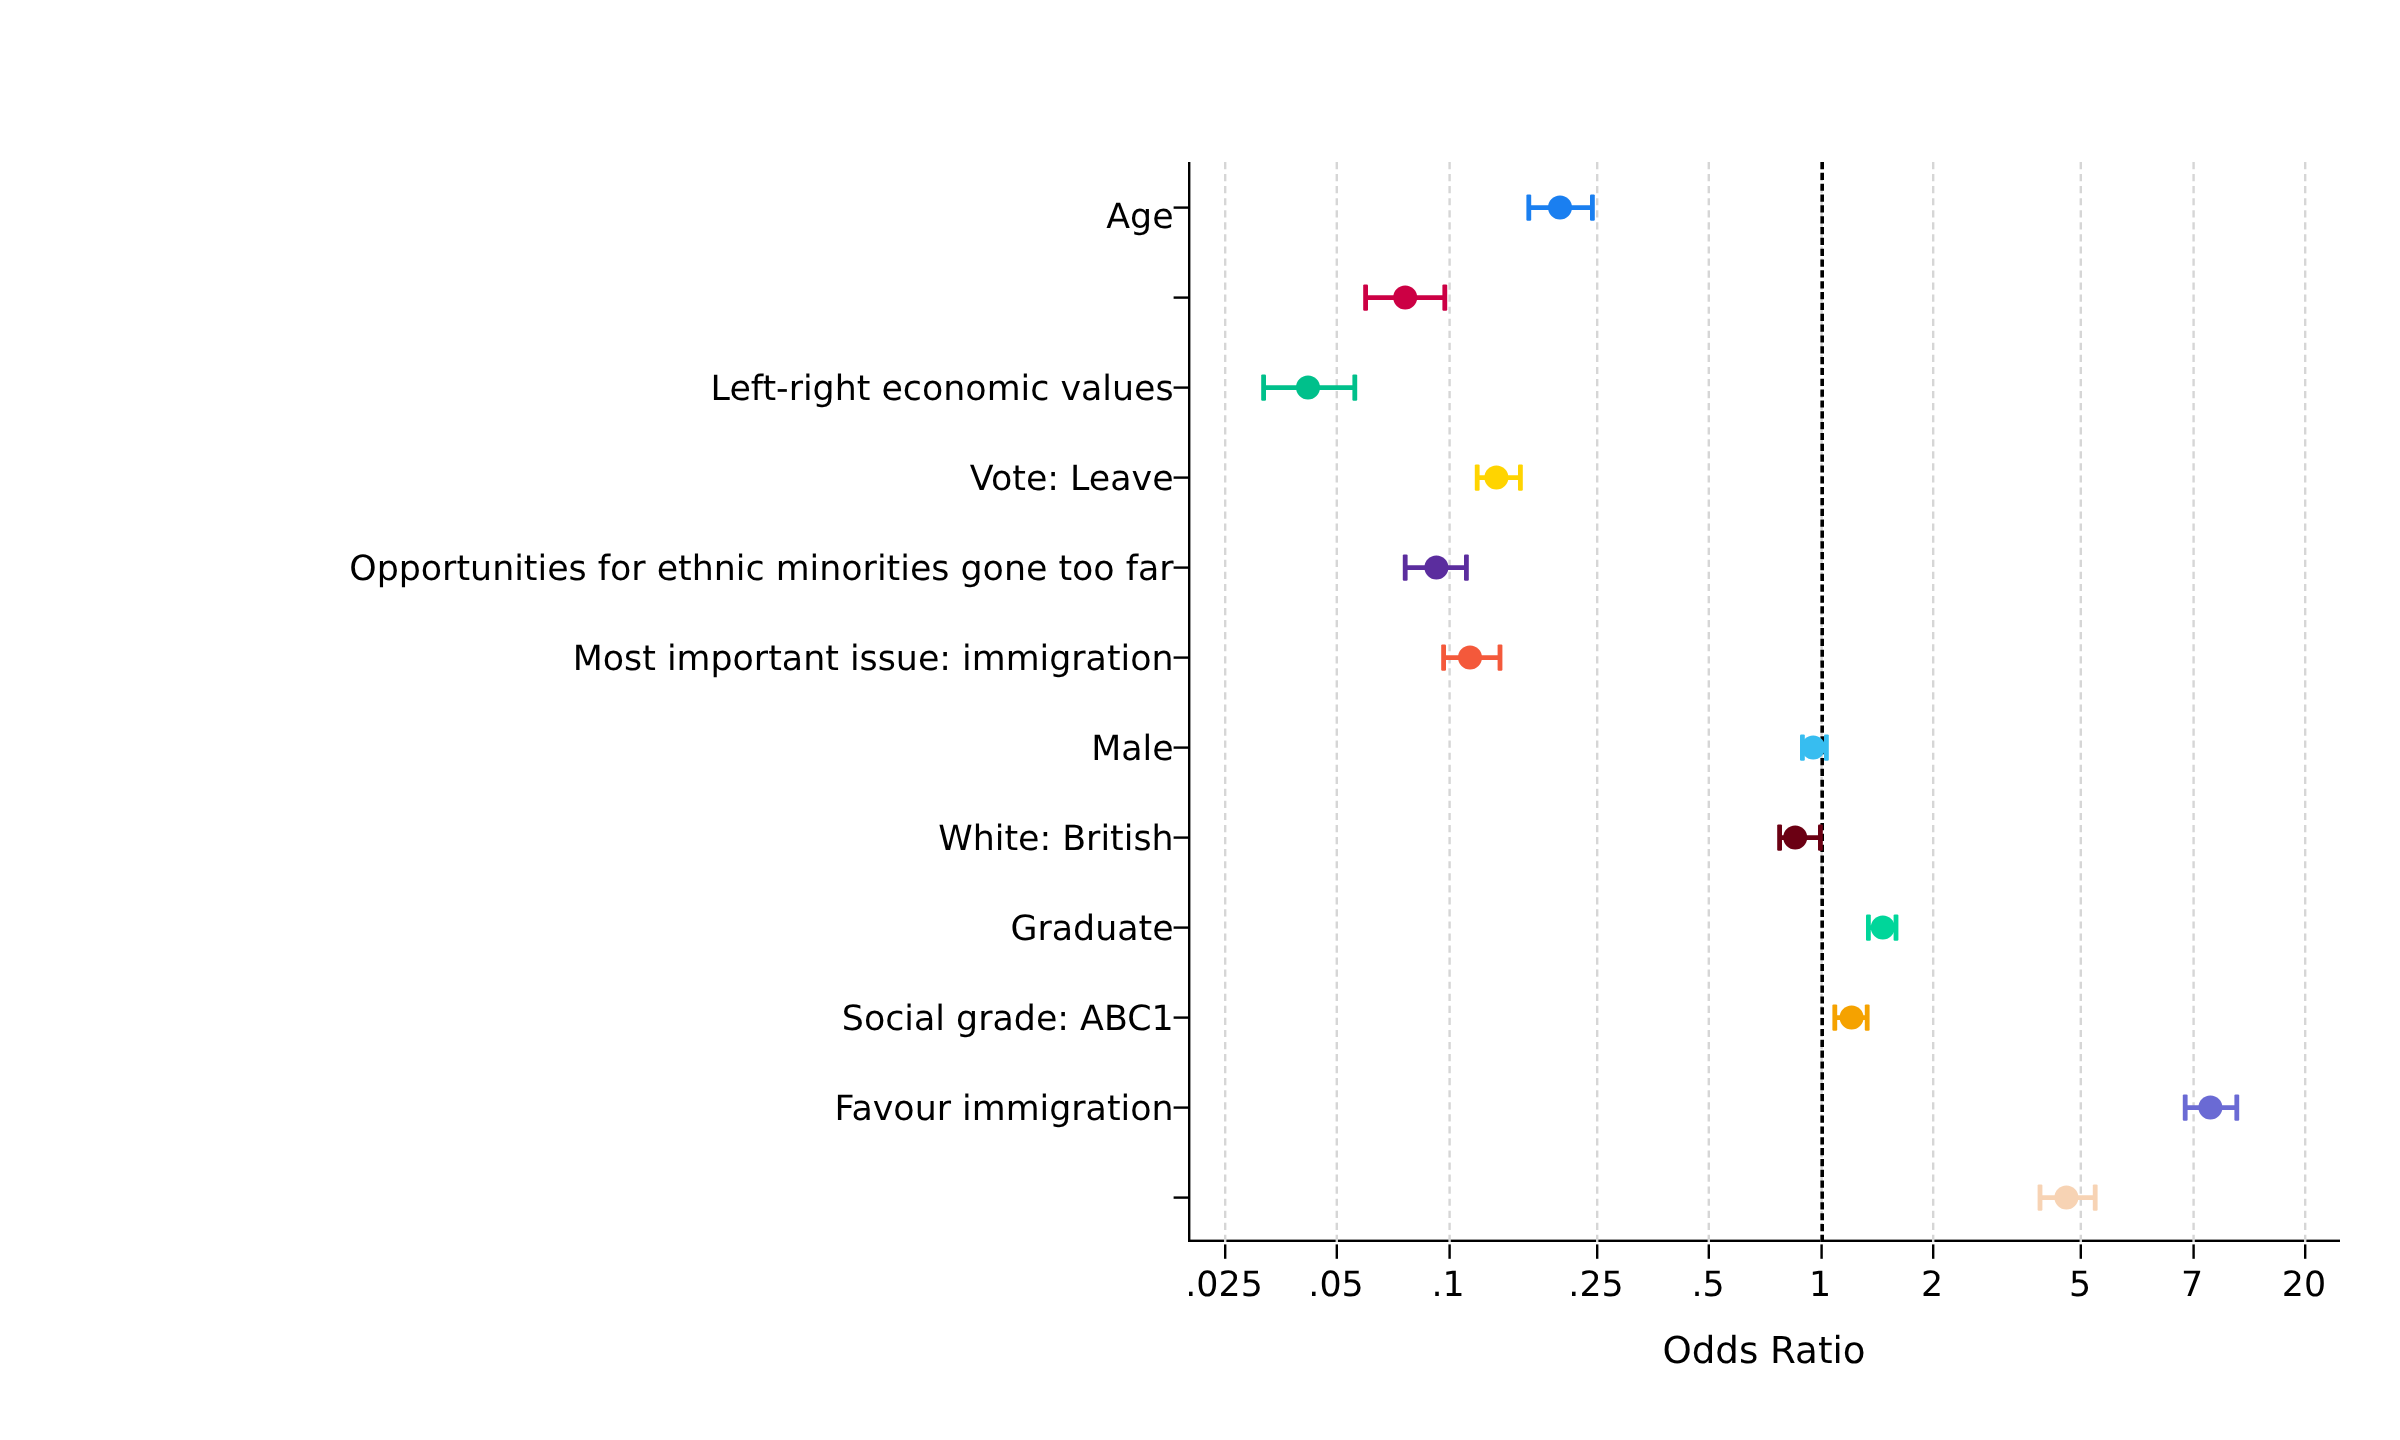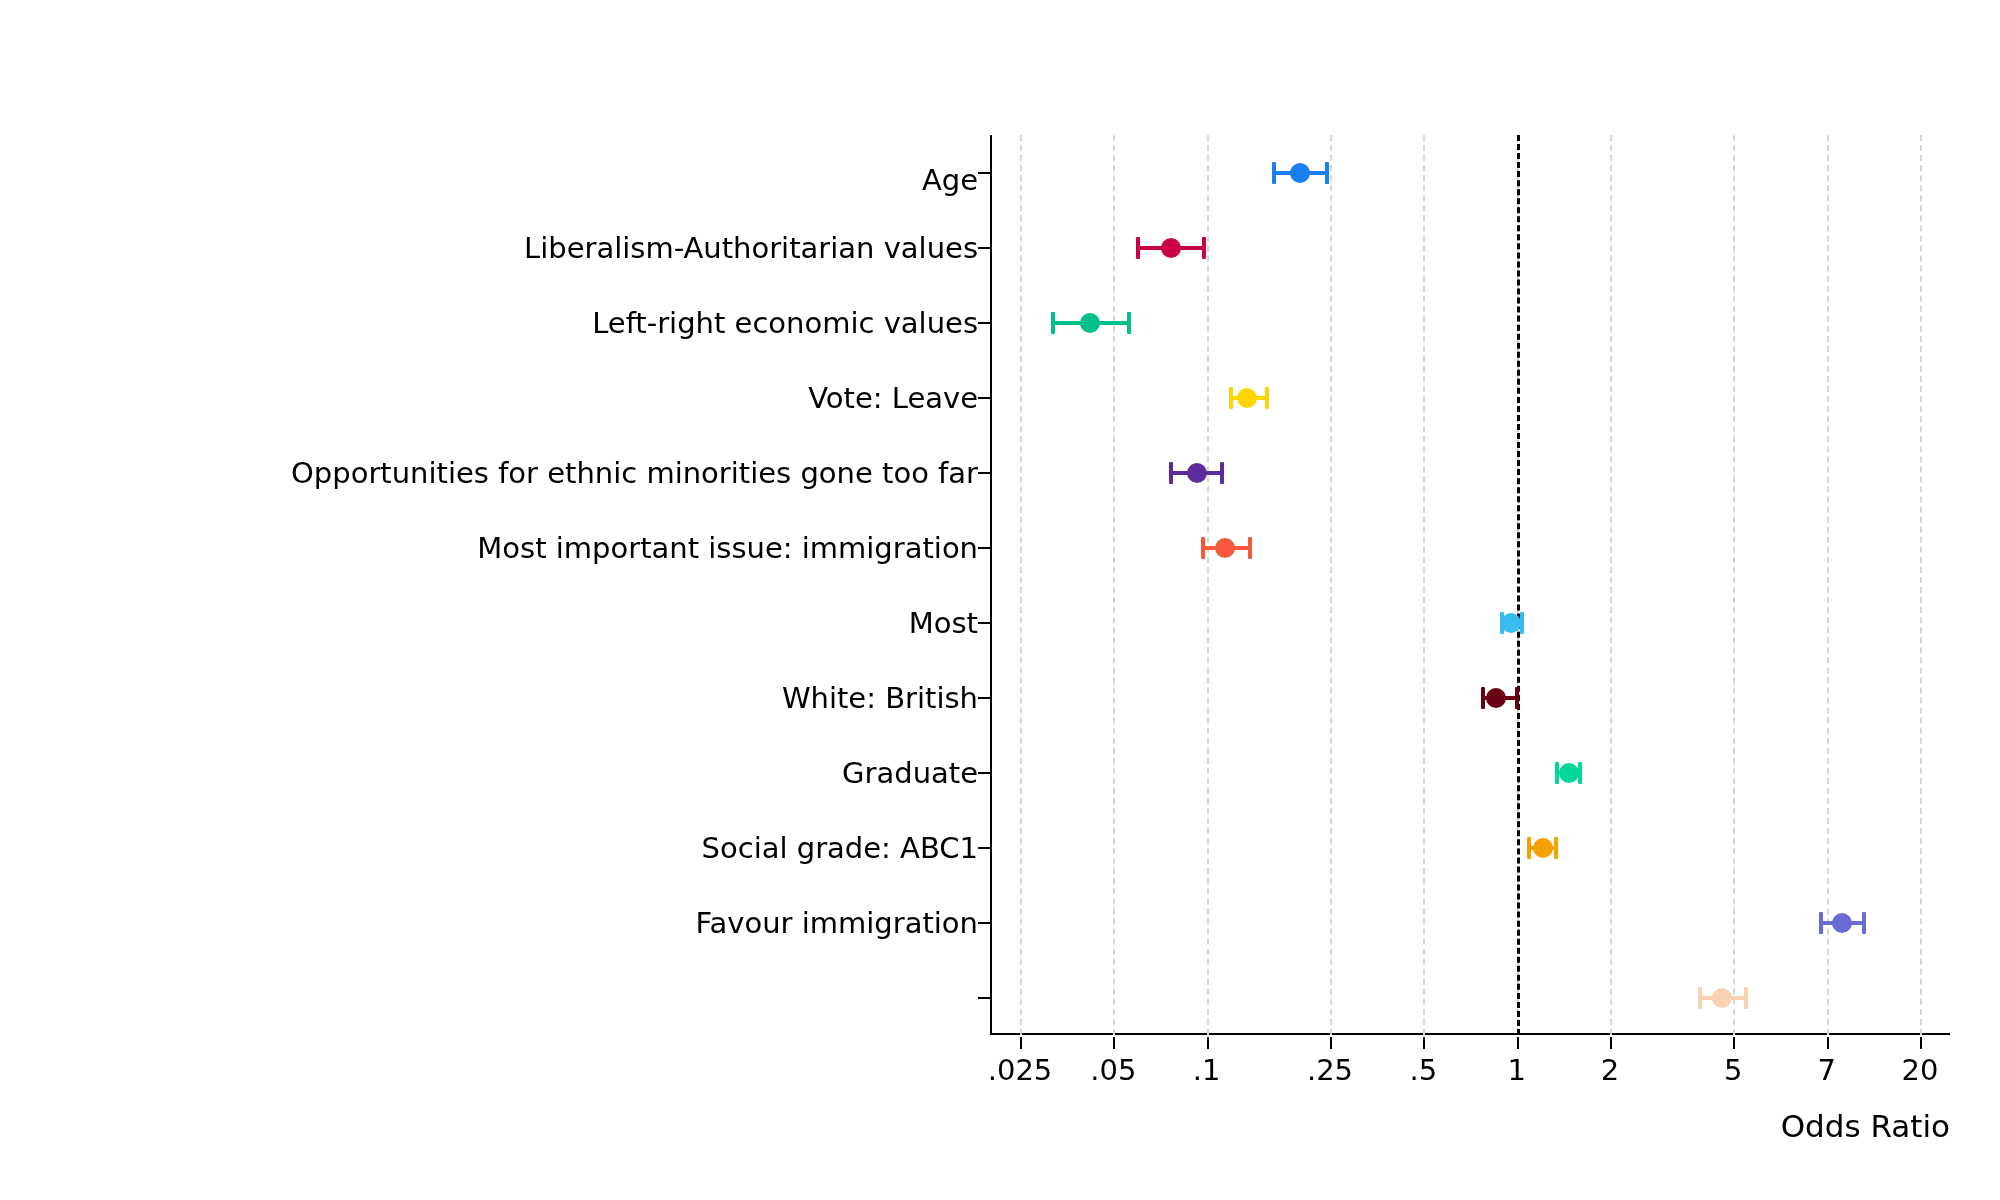--- a/index.html
+++ b/index.html
@@ -142,21 +142,21 @@
     left: 990px;
     top: 1037px;
     width: 960px;
     height: 60px;
   }
   .x-axis-title {
     position: absolute;
     left: 990px;
     top: 1108px;
     width: 960px;
-    text-align: right;
+    text-align: center;
     font-size: 31px;
     color: #000;
   }
 </style>
 </head>
 <body>
 
 <div id="chart-root">
 
 
@@ -279,23 +279,22 @@
       <div class="xtick-label" style="left: 743.329px;">5</div>
       <div class="xtick" style="left: 836.644px;"></div>
       <div class="xtick-label" style="left: 836.644px;">7</div>
       <div class="xtick" style="left: 929.959px;"></div>
       <div class="xtick-label" style="left: 929.959px;">20</div>
     </div>
 
   <div class="x-axis-title">Odds Ratio</div>
 
 <div class="row-label" style="top: 163px;">Age</div>
-    <div class="row-label" style="top: 230.5px;">Liberalism-Authoritarian values</div>
     <div class="row-label" style="top: 305.5px;">Left-right economic values</div>
     <div class="row-label" style="top: 380.5px;">Vote: Leave</div>
     <div class="row-label" style="top: 455.5px;">Opportunities for ethnic minorities gone too far</div>
     <div class="row-label" style="top: 530.5px;">Most important issue: immigration</div>
-    <div class="row-label" style="top: 605.5px;">Most</div>
+    <div class="row-label" style="top: 605.5px;">Male</div>
     <div class="row-label" style="top: 680.5px;">White: British</div>
     <div class="row-label" style="top: 755.5px;">Graduate</div>
     <div class="row-label" style="top: 830.5px;">Social grade: ABC1</div>
     <div class="row-label" style="top: 905.5px;">Favour immigration</div>
   </div>
 
 </body></html>

